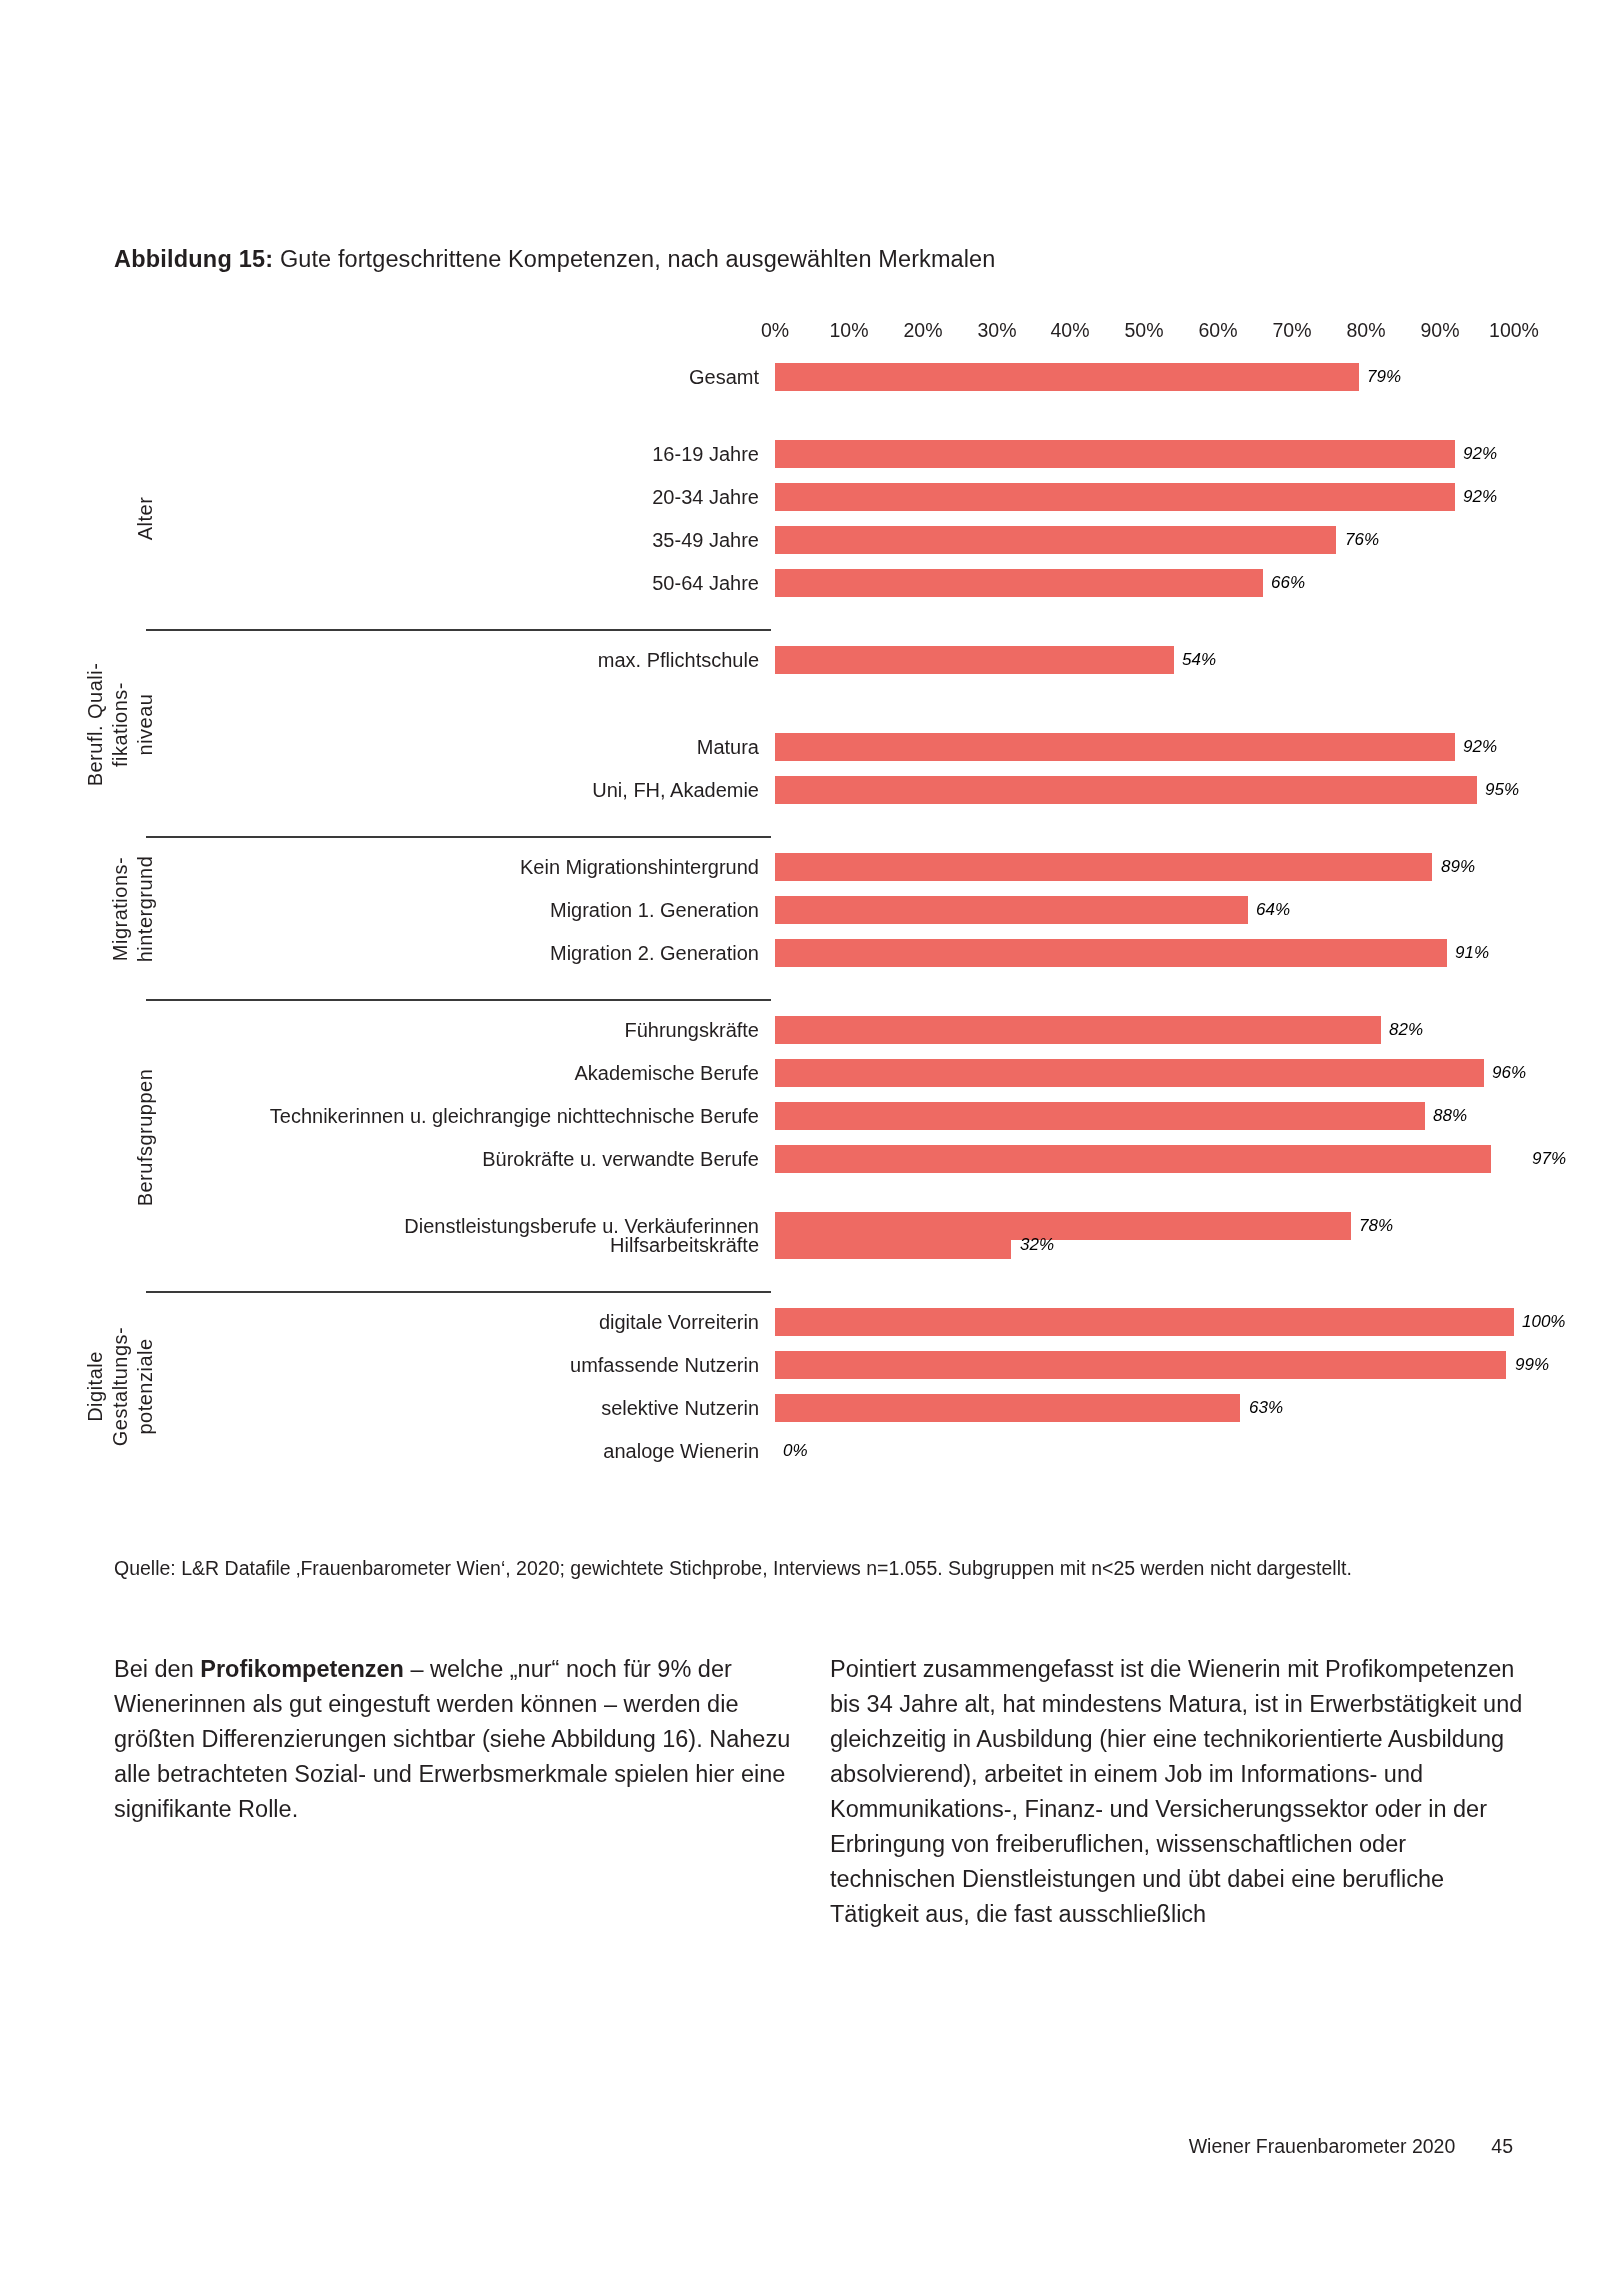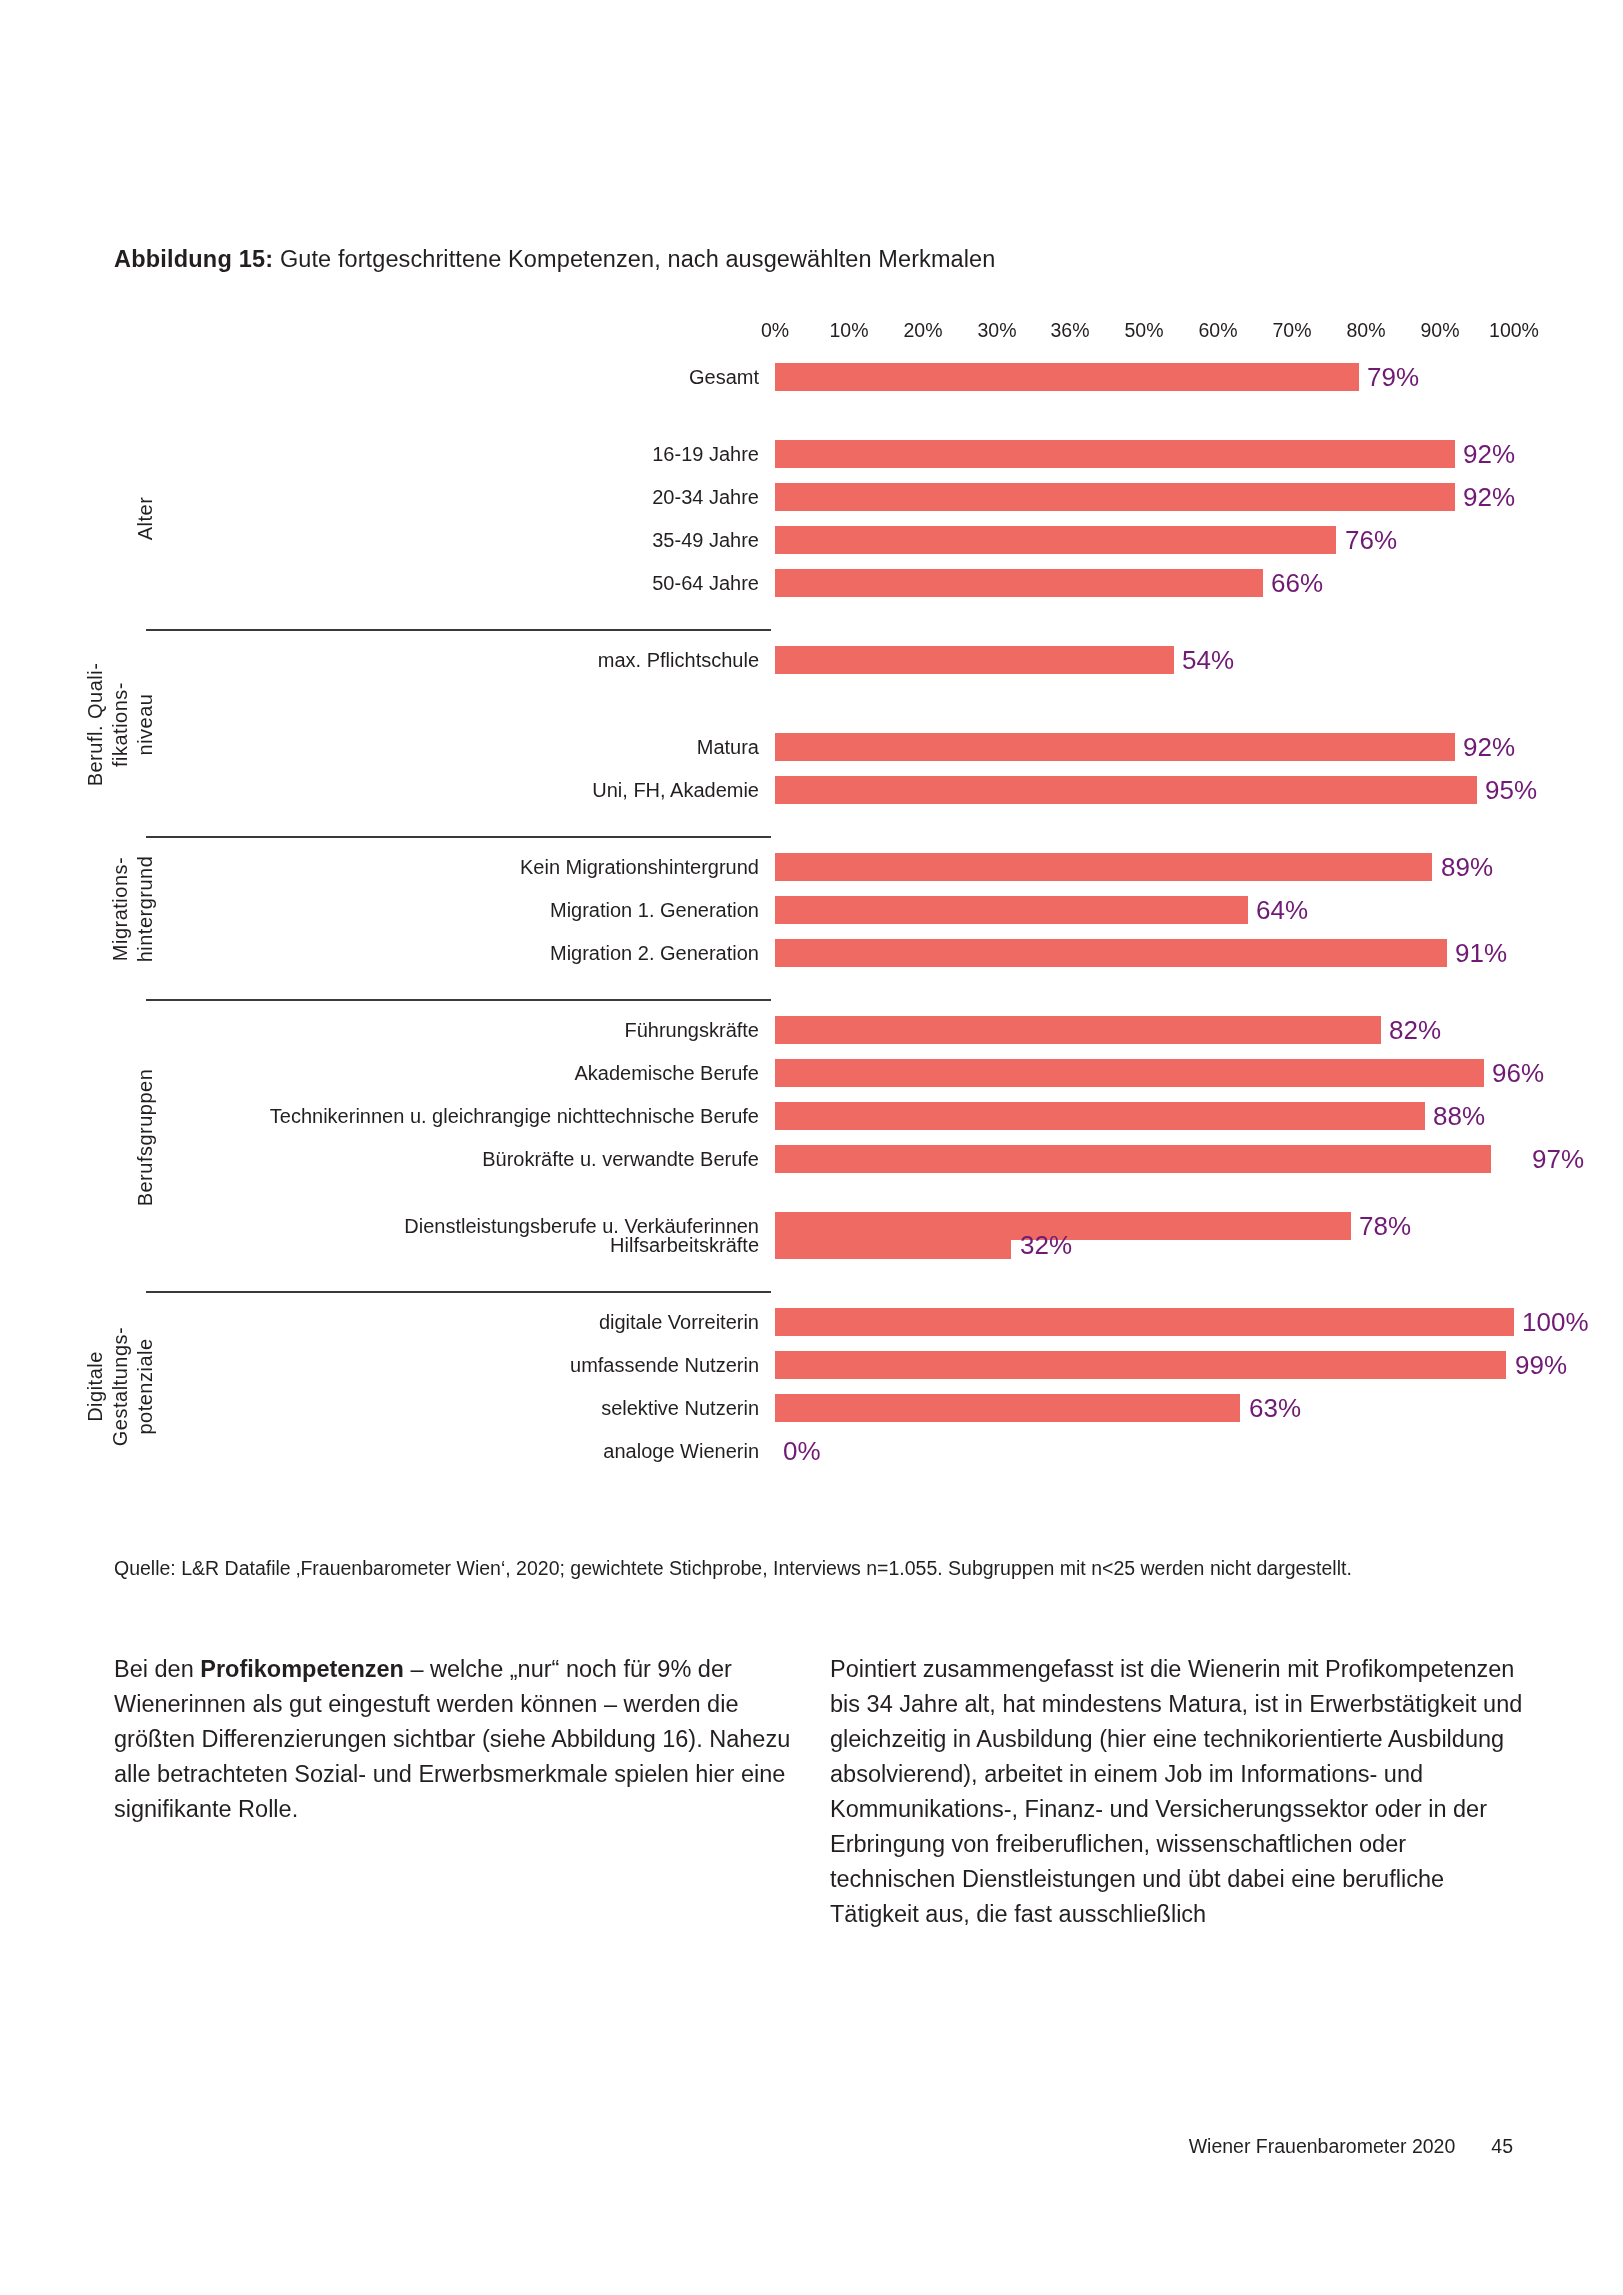--- a/index.html
+++ b/index.html
@@ -100,24 +100,25 @@
     position: absolute;
     left: 775px;
     top: 0;
     height: 28px;
     background: #ee6a63;
   }
   .bar-value {
     position: absolute;
     top: 50%;
     transform: translateY(-50%);
-    font-size: 26px;
+    font-size: 17px;
     line-height: 24px;
     white-space: nowrap;
-    color: #701a75;
+    color: #000000;
+    font-style: italic;
   }
 
   
   .group-label {
     position: absolute;
     transform-origin: 0 0;
     transform: rotate(-90deg);
     font-size: 20px;
     line-height: 25px;
     letter-spacing: 0.5px;
@@ -184,21 +185,21 @@
     <span class="fig-label">Abbildung 15:</span>
     <span class="fig-title">Gute fortgeschrittene Kompetenzen, nach ausgewählten Merkmalen</span>
   </div>
 
   <div class="chart">
     <div class="axis" id="axis-ticks">
         <span class="tick" style="left: 0px;">0%</span>
         <span class="tick" style="left: 74px;">10%</span>
         <span class="tick" style="left: 148px;">20%</span>
         <span class="tick" style="left: 222px;">30%</span>
-        <span class="tick" style="left: 295px;">36%</span>
+        <span class="tick" style="left: 295px;">40%</span>
         <span class="tick" style="left: 369px;">50%</span>
         <span class="tick" style="left: 443px;">60%</span>
         <span class="tick" style="left: 517px;">70%</span>
         <span class="tick" style="left: 591px;">80%</span>
         <span class="tick" style="left: 665px;">90%</span>
         <span class="tick" style="left: 739px;">100%</span>
       </div>
     <div class="plot" id="plot-area">
         <div class="row" style="top: 55px;">
           <div class="row-label">Gesamt</div>

